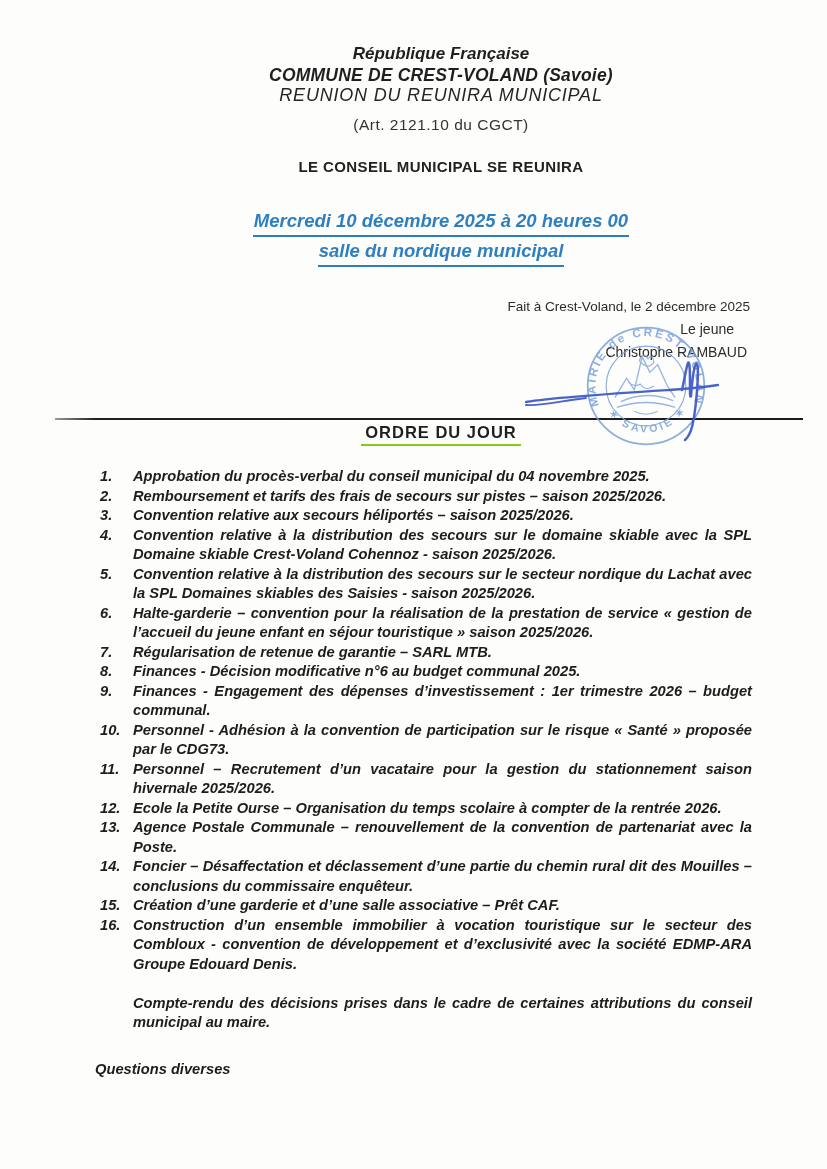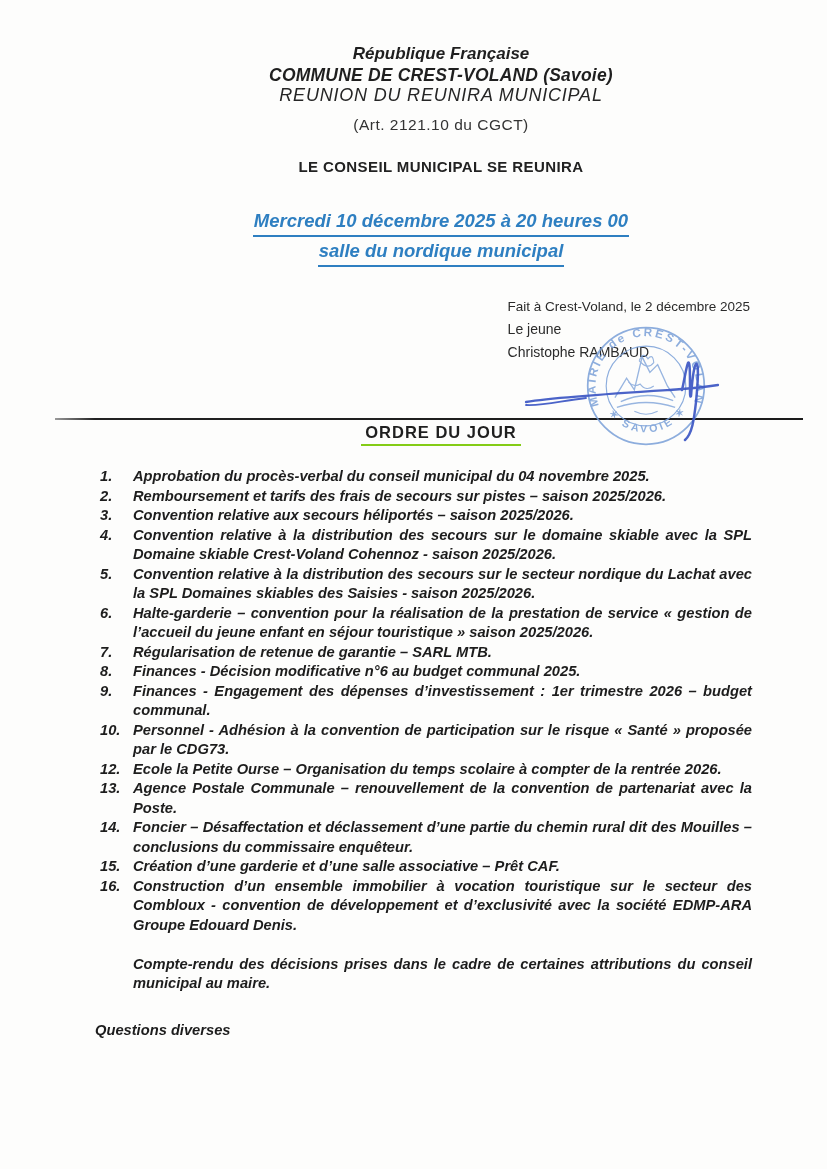--- a/index.html
+++ b/index.html
@@ -34,21 +34,21 @@
     font-weight:bold;font-style:italic;font-size:18.5px;
   }
   .meeting .u{
     display:inline-block;
     border-bottom:2px solid var(--accent-blue,#2e7fc1);
     padding:0 1px 1px 1px;
   }
   
   .sign-block{
     position:absolute;top:295px;right:97px;
-    line-height:23px;font-size:13.5px;color:#2b2b2b;
+    text-align:right;line-height:23px;font-size:13.5px;color:#2b2b2b;
   }
   .sign-line2{padding-right:16px;font-size:14px;}
   .sign-line3{padding-right:3px;font-size:14px;}
   
   .stamp{
     position:absolute;left:578px;top:318px;width:136px;height:136px;
     opacity:.85;z-index:3;
   }
   .signature{
     position:absolute;left:512px;top:348px;width:240px;height:104px;
@@ -186,20 +186,24 @@
         </div>
         <div class="agenda-item">
           <span class="num">9.</span>
           <span class="txt">Finances - Engagement des dépenses d’investissement : 1er trimestre 2026 – budget communal.</span>
         </div>
         <div class="agenda-item">
           <span class="num">10.</span>
           <span class="txt">Personnel - Adhésion à la convention de participation sur le risque « Santé » proposée par le CDG73.</span>
         </div>
         <div class="agenda-item">
+          <span class="num">11.</span>
+          <span class="txt">Personnel – Recrutement d’un vacataire pour la gestion du stationnement saison hivernale 2025/2026.</span>
+        </div>
+        <div class="agenda-item">
           <span class="num">12.</span>
           <span class="txt">Ecole la Petite Ourse – Organisation du temps scolaire à compter de la rentrée 2026.</span>
         </div>
         <div class="agenda-item">
           <span class="num">13.</span>
           <span class="txt">Agence Postale Communale – renouvellement de la convention de partenariat avec la Poste.</span>
         </div>
         <div class="agenda-item">
           <span class="num">14.</span>
           <span class="txt">Foncier – Désaffectation et déclassement d’une partie du chemin rural dit des Mouilles – conclusions du commissaire enquêteur.</span>

